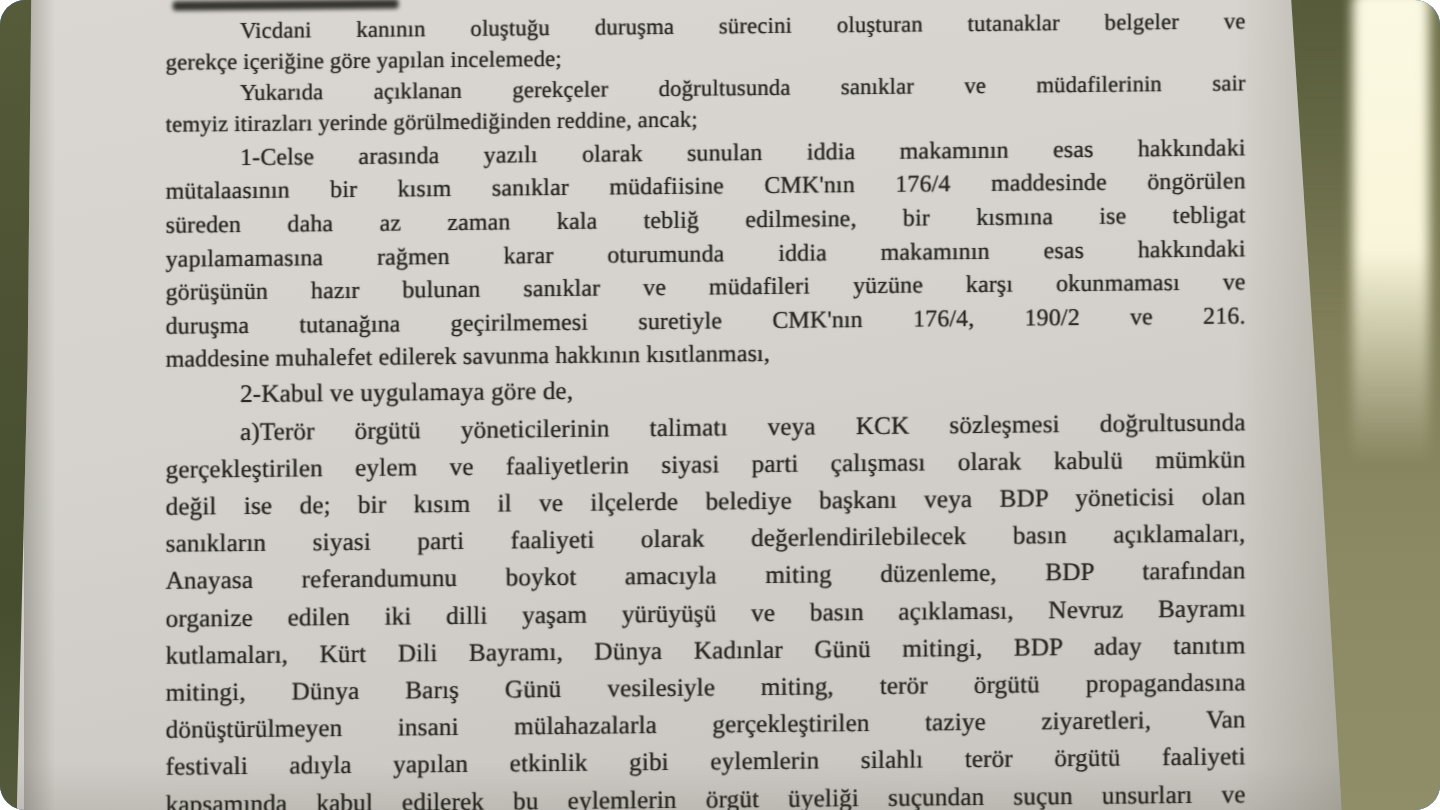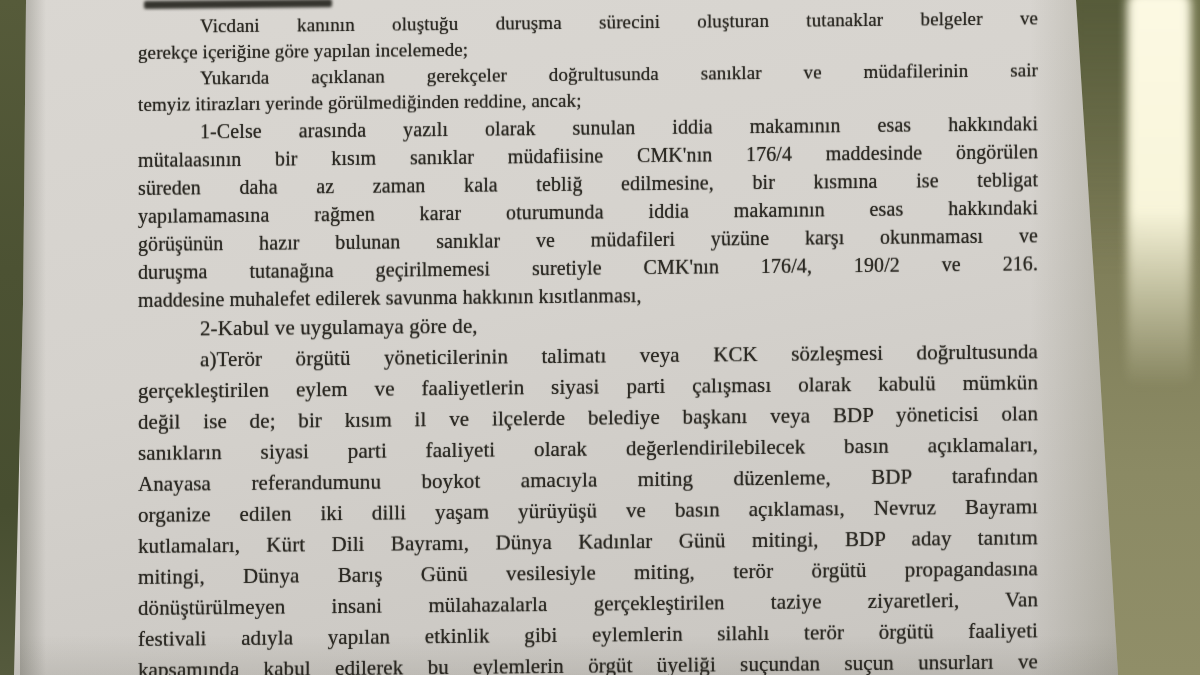--- a/index.html
+++ b/index.html
@@ -3,20 +3,21 @@
 <meta charset="utf-8">
 <title>Belge Fotoğrafı</title>
 <style>
   html,body{margin:0;padding:0;}
   .scene{
     position:relative;
     width:1200px;height:675px;
     overflow:hidden;
     background:#1d4ed8;
     font-family:"Liberation Serif","DejaVu Serif",serif;
+    border-radius:21px;
   }
   
   .bg-left{
     position:absolute;left:0;top:0;width:44px;height:100%;
     background:linear-gradient(to bottom,#565b3a 0%,#4c5233 40%,#474e30 75%,#555a3d 100%);
   }
   
   .bg-right{
     position:absolute;left:1040px;top:0;width:160px;height:100%;
     background:linear-gradient(to bottom,#6d7049 0%,#7e7d58 35%,#8b8a64 70%,#908e68 100%);

